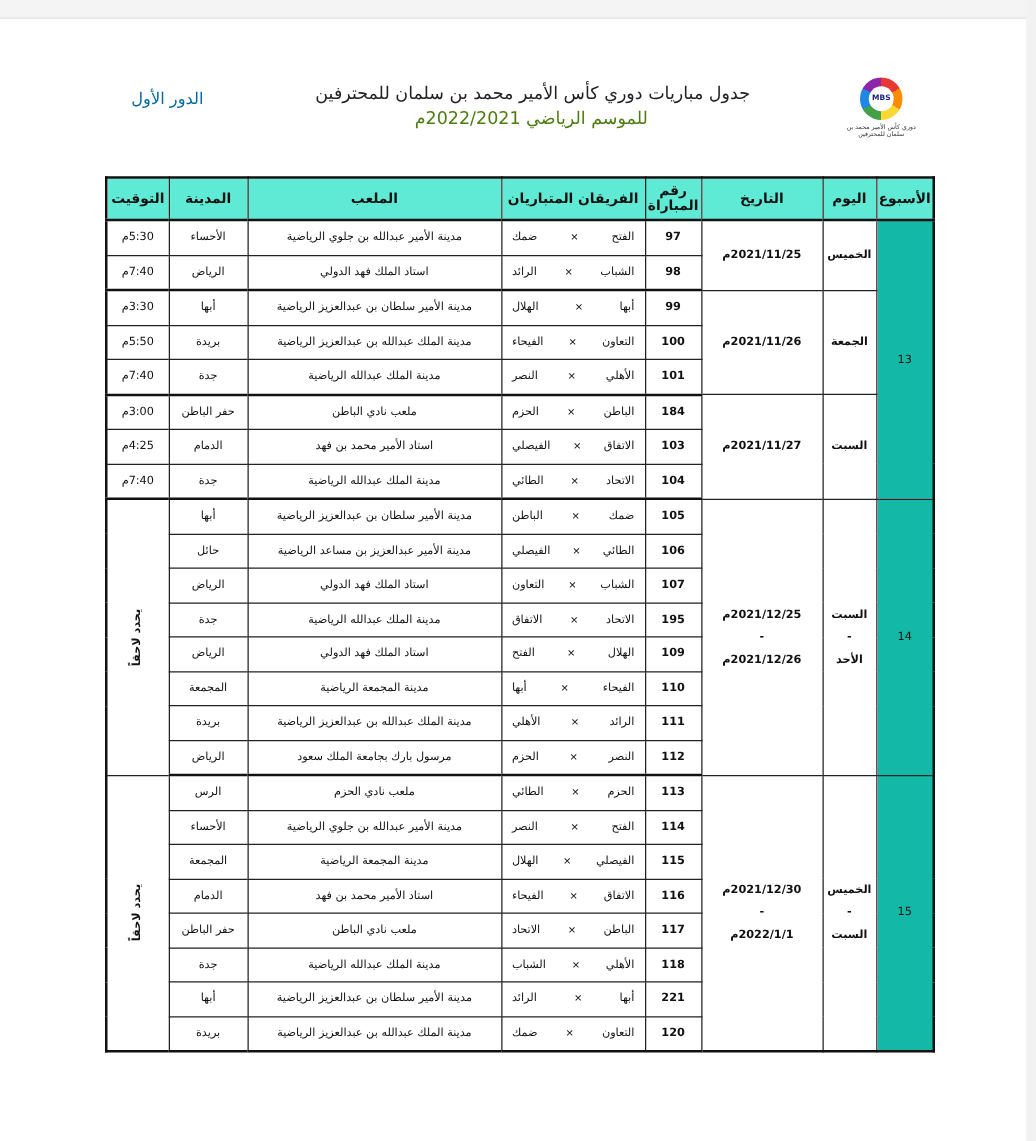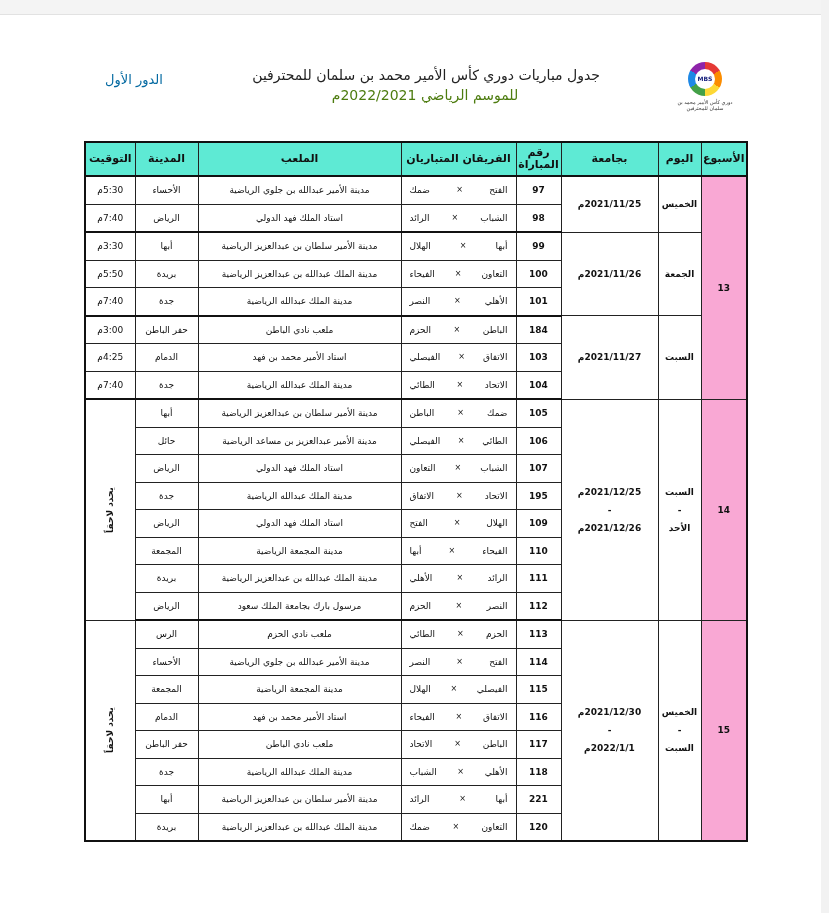--- a/index.html
+++ b/index.html
@@ -17,21 +17,21 @@
     position:relative; }
   .logo .ring .inner { position:absolute; left:7px; top:7px; width:20px; height:20px; border-radius:50%; background:#fff;
     font-size:6px; font-weight:bold; color:#1a237e; line-height:20px; text-align:center; }
   .logo .cap { font-size:5px; line-height:6px; color:#333; margin-top:3px; direction:rtl; }
 
   table.sched { position:absolute; left:84px; top:141px; width:662px; border-collapse:collapse; direction:rtl;
                 table-layout:fixed; border:2.5px solid #111; }
   table.sched th, table.sched td { border:1px solid #222; text-align:center; vertical-align:middle; padding:0; overflow:hidden; white-space:nowrap; }
   table.sched th { background:#5eead4; font-size:11px; font-weight:bold; height:32px; line-height:12px; border-bottom:2.5px solid #111; }
   table.sched td { height:26.5px; font-size:9px; }
-  td.week { background:#f9a8d4; font-weight:bold; font-size:11px; }
+  td.week { background:#14b8a6; font-weight:normal; font-size:11px; }
   td.date { font-weight:bold; font-size:11px; line-height:18px; }
   td.day { font-weight:bold; font-size:11px; line-height:18px; }
   td.num { font-weight:bold; font-size:11px;margin-left:48px; }
   td.time { font-weight:normal; font-size:9.5px; }
   td.city { font-size:9px; }
   td.stadium { font-size:9px; }
   td.teams { font-size:9px; }
   .teams-wrap { display:flex; justify-content:space-between; padding:0 8px; direction:rtl; }
   .vs { font-size:8px; }
   tr.grp-end td { border-bottom:2.5px solid #111; }
@@ -65,21 +65,21 @@
       <col style="width:45px">
     <col style="width:115px">
       <col style="width:203px">
       <col style="width:63px">
       <col style="width:50px">
   </colgroup>
   <thead>
     <tr>
       <th>الأسبوع</th>
       <th>اليوم</th>
-      <th>بجامعة</th>
+      <th>التاريخ</th>
       <th style="white-space:normal">رقم المباراة</th>
       <th>الفريقان المتباريان</th>
       <th>الملعب</th>
       <th>المدينة</th>
       <th>التوقيت</th>
     </tr>
   </thead>
   <tbody id="tbody">
       <tr>
         <td class="week" rowspan="8">13</td>

